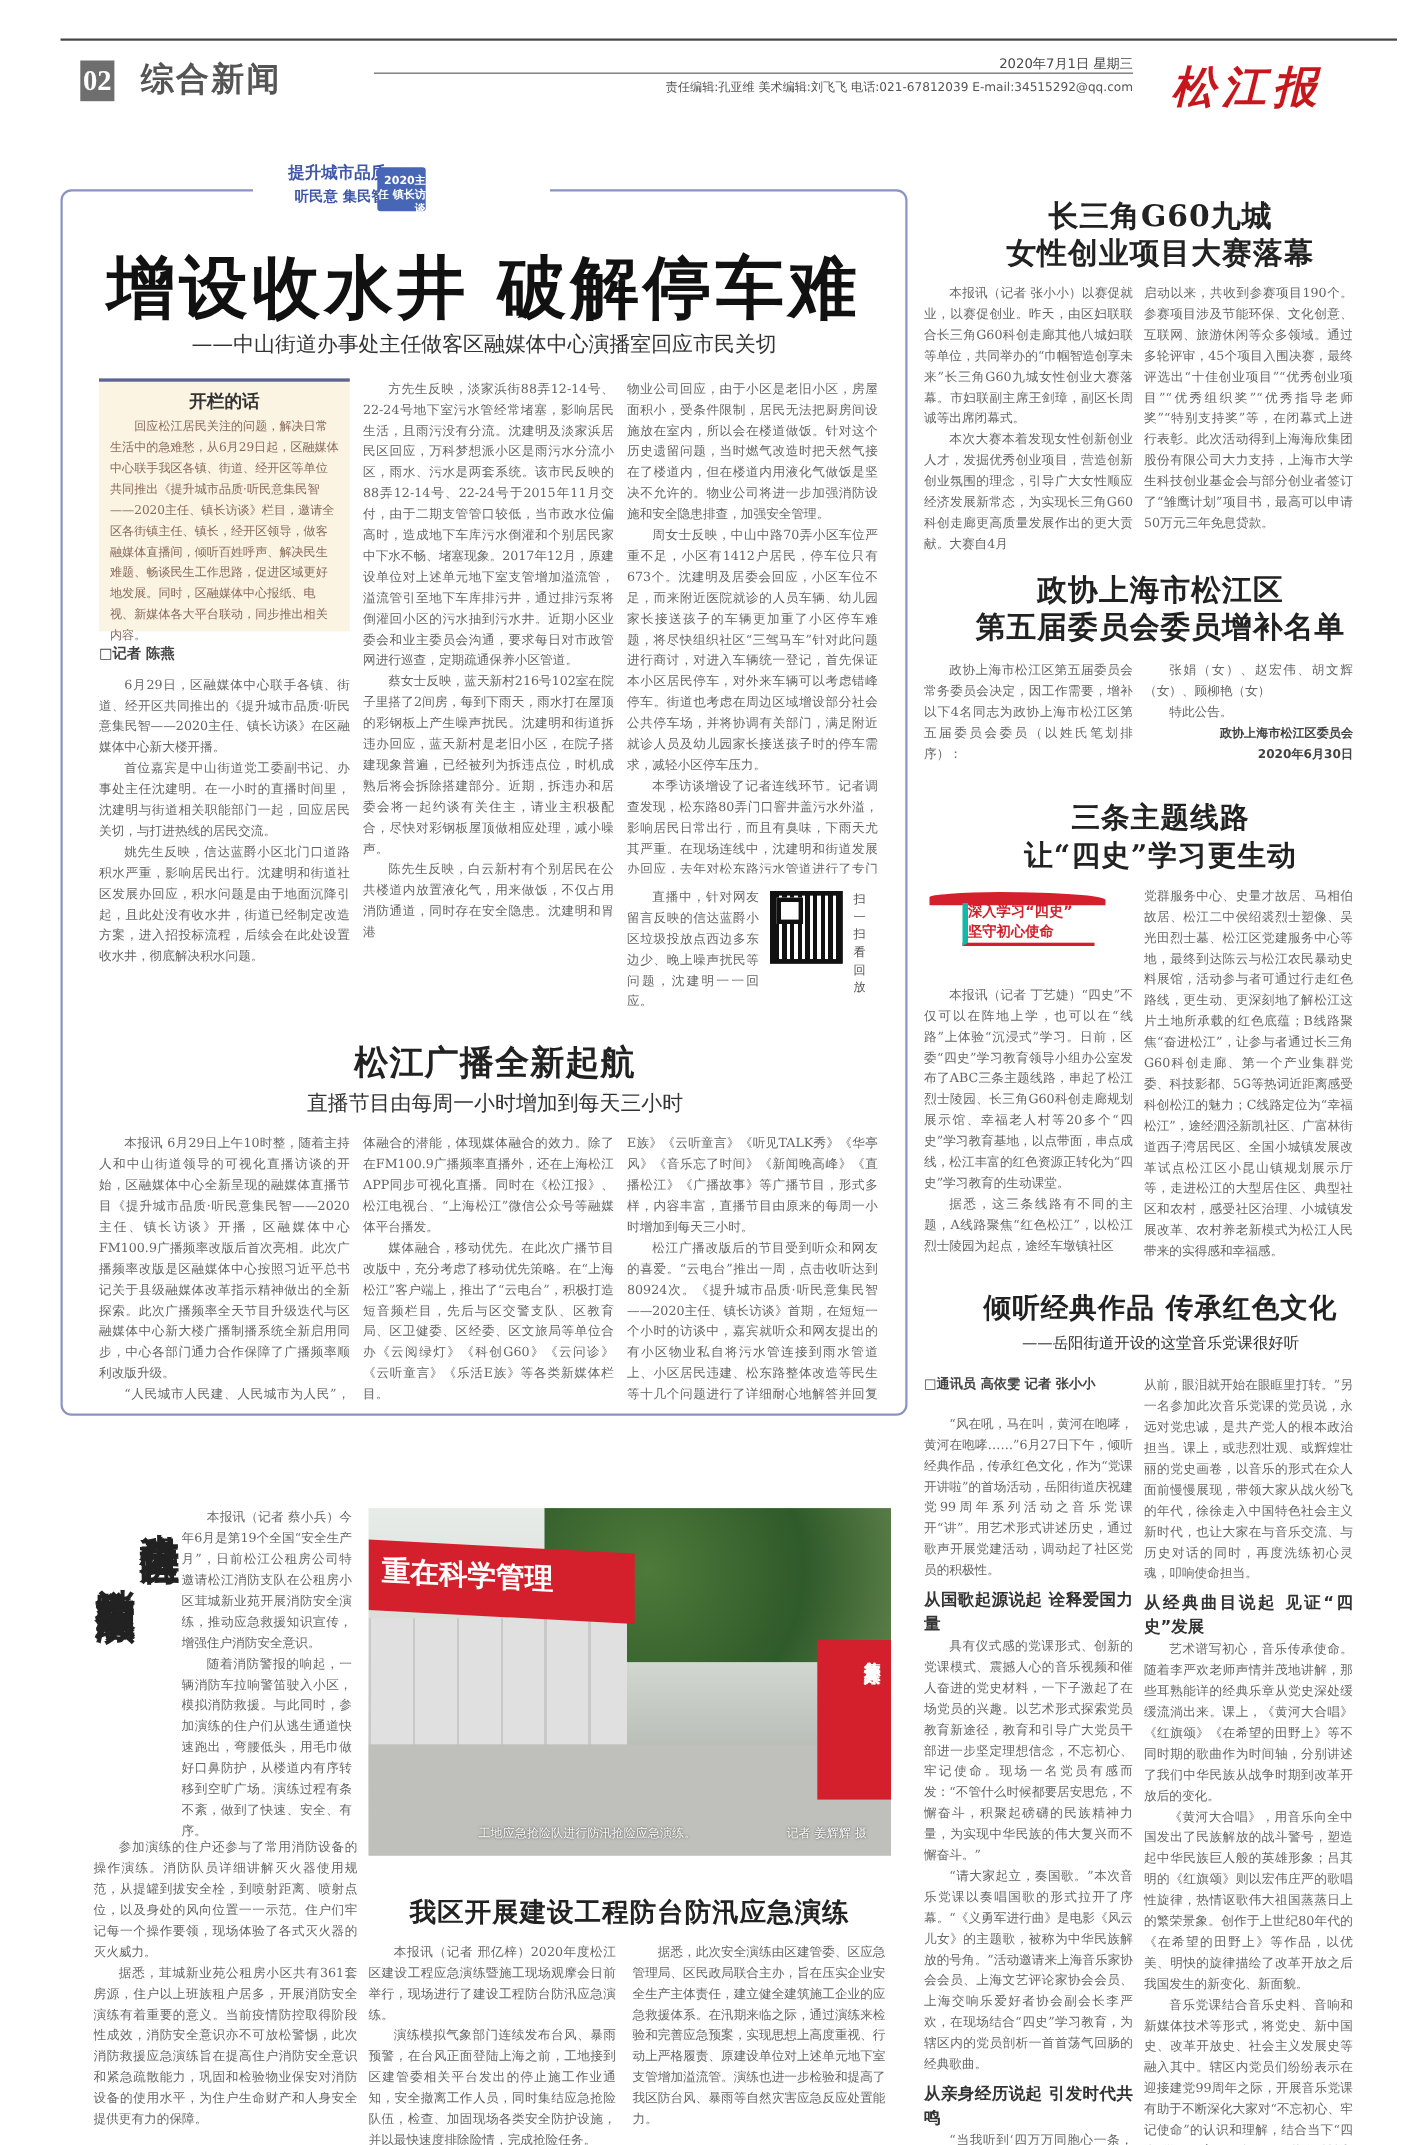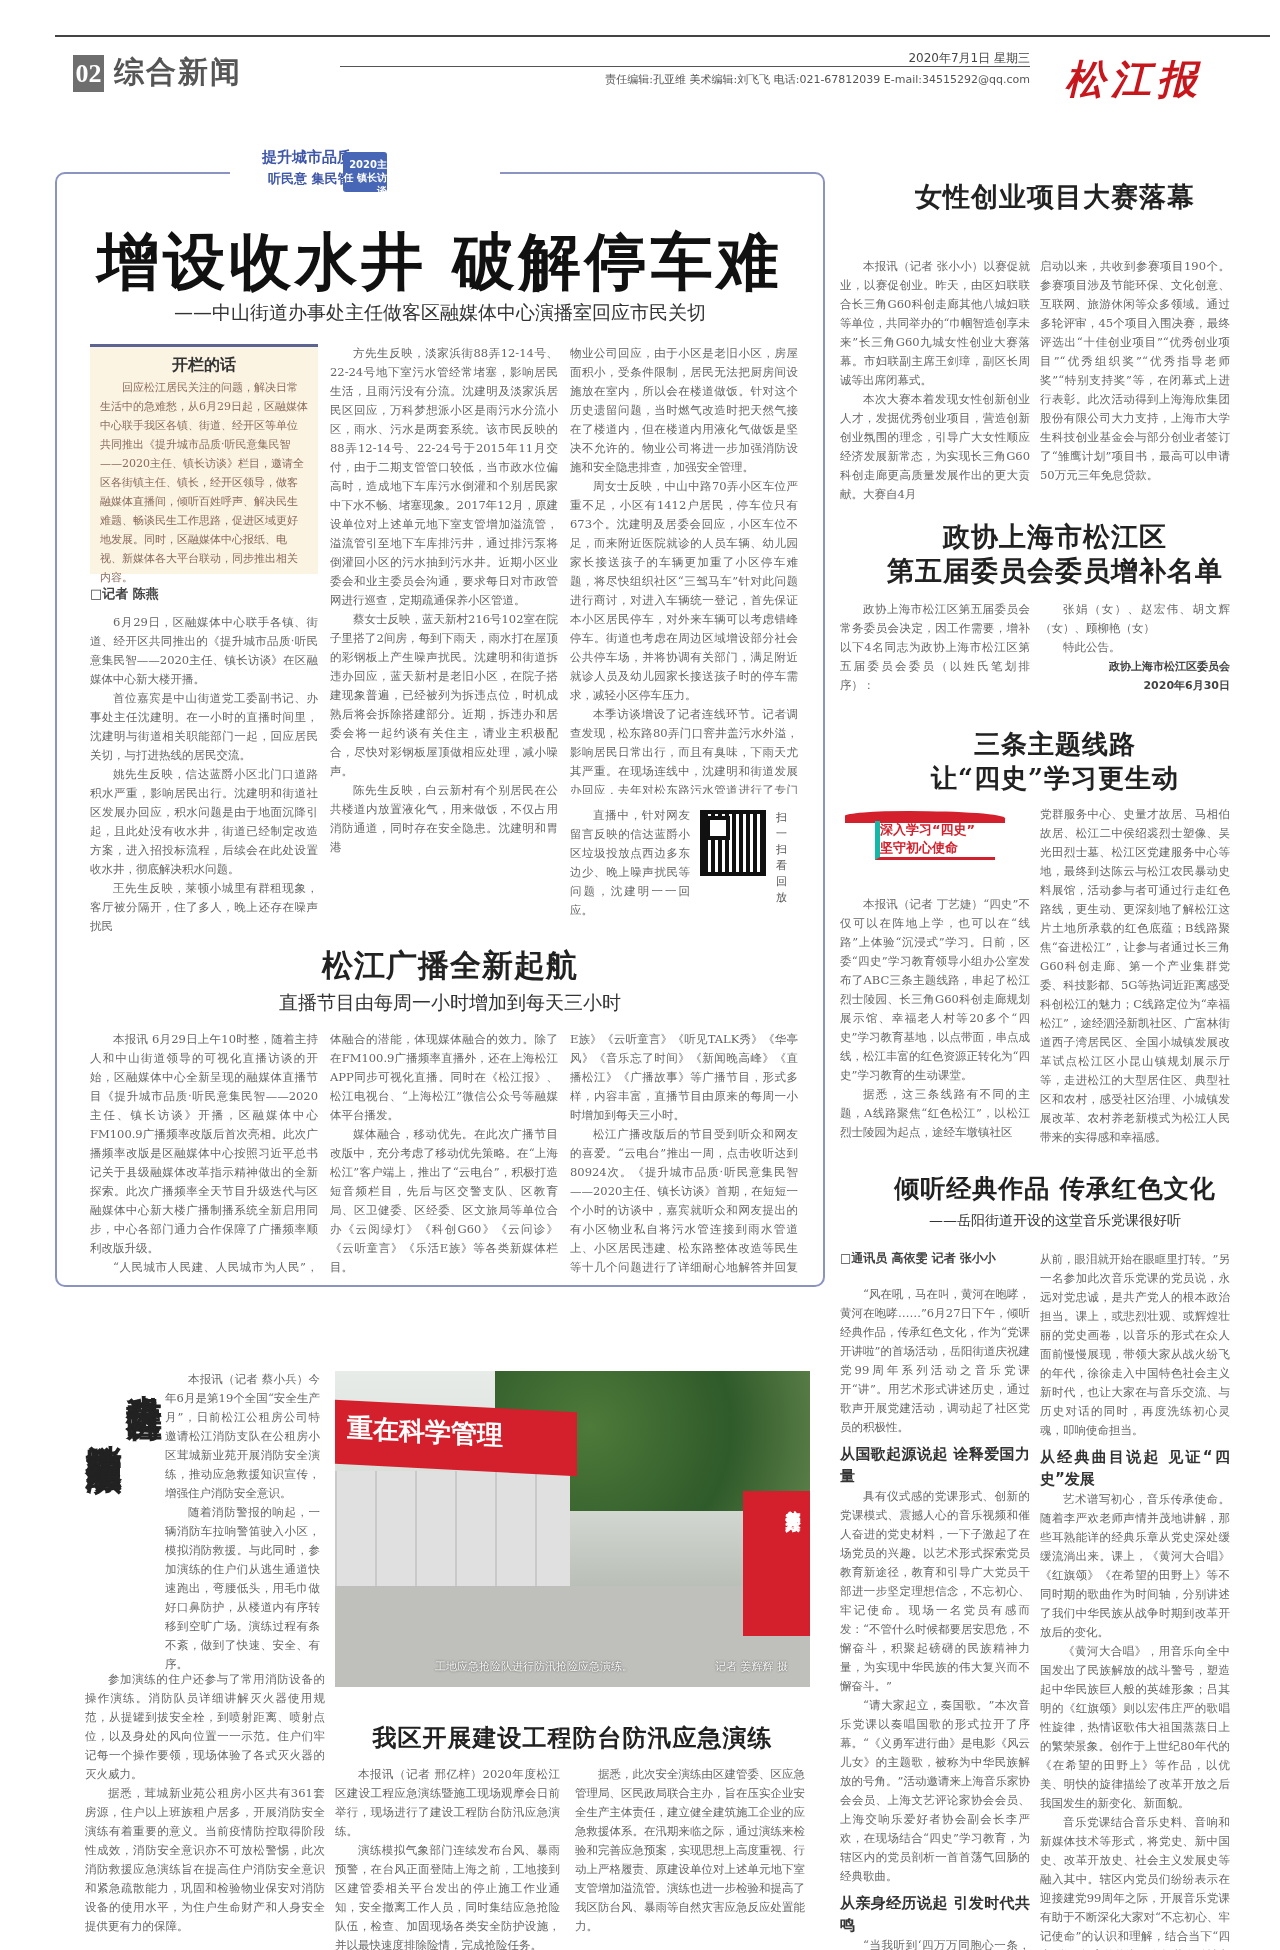--- a/index.html
+++ b/index.html
@@ -1,21 +1,21 @@
 <!DOCTYPE html>
 <html><head>
 <meta charset="utf-8">
 <style>
 *{box-sizing:border-box;margin:0;padding:0}
 html,body{width:1280px;height:1950px;background:#fff;overflow:hidden}
 body{font-family:"DejaVu Serif","Liberation Serif",serif;color:#555;position:relative}
 .abs{position:absolute}
 .hdr-rule{left:55px;top:35px;width:1215px;height:2px;background:#444}
 .page-num{left:73px;top:55px;width:31px;height:37px;background:#6e6e6e;color:#fff;font:bold 26px "Liberation Serif",serif;text-align:center;line-height:37px}
-.section{left:114px;top:52px;font:bold 30px "DejaVu Serif",serif;color:#555;letter-spacing:2px}
+.section{left:128px;top:52px;font:bold 30px "DejaVu Serif",serif;color:#555;letter-spacing:2px}
 .date{left:750px;top:50px;width:280px;text-align:right;font:12px "DejaVu Sans",sans-serif;color:#444}
 .date-rule{left:340px;top:66px;width:690px;height:1px;background:#555}
 .credits{left:470px;top:72px;width:560px;text-align:right;font:11px "DejaVu Sans",sans-serif;color:#555;white-space:nowrap}
 .masthead{left:1065px;top:52px;font:italic bold 40px "DejaVu Serif",serif;color:#c8161d;letter-spacing:6px}
 .box{left:55px;top:172px;width:770px;height:1115px;border:2px solid #8a93c2;border-radius:10px}
 .box-gap{left:230px;top:165px;width:270px;height:14px;background:#fff}
 .logo-a{left:262px;top:148px;color:#3f57a8;font:bold 15px "DejaVu Sans",sans-serif}
 .logo-b{left:268px;top:170px;color:#3f57a8;font:bold 13px "DejaVu Sans",sans-serif}
 .logo-badge{left:343px;top:152px;width:44px;height:40px;background:#4766b5;color:#fff;font:bold 10px "DejaVu Sans",sans-serif;text-align:right;padding-top:6px;line-height:13px;border-radius:3px}
 .main-title{left:70px;top:220px;width:740px;text-align:center;font:bold 62px "DejaVu Sans",sans-serif;color:#111;letter-spacing:4px}
@@ -69,21 +69,20 @@
 <div class="abs intro">
   <h3>开栏的话</h3>
   <p>回应松江居民关注的问题，解决日常生活中的急难愁，从6月29日起，区融媒体中心联手我区各镇、街道、经开区等单位共同推出《提升城市品质·听民意集民智——2020主任、镇长访谈》栏目，邀请全区各街镇主任、镇长，经开区领导，做客融媒体直播间，倾听百姓呼声、解决民生难题、畅谈民生工作思路，促进区域更好地发展。同时，区融媒体中心报纸、电视、新媒体各大平台联动，同步推出相关内容。</p>
 </div>
 
 <div class="col" style="left:90px;top:585px;width:228px">
   <div class="byline" style="margin-bottom:10px">□记者 陈燕</div>
   <p>6月29日，区融媒体中心联手各镇、街道、经开区共同推出的《提升城市品质·听民意集民智——2020主任、镇长访谈》在区融媒体中心新大楼开播。</p>
   <p>首位嘉宾是中山街道党工委副书记、办事处主任沈建明。在一小时的直播时间里，沈建明与街道相关职能部门一起，回应居民关切，与打进热线的居民交流。</p>
   <p>姚先生反映，信达蓝爵小区北门口道路积水严重，影响居民出行。沈建明和街道社区发展办回应，积水问题是由于地面沉降引起，且此处没有收水井，街道已经制定改造方案，进入招投标流程，后续会在此处设置收水井，彻底解决积水问题。</p>
-  <p>王先生反映，莱顿小城里有群租现象，客厅被分隔开，住了多人，晚上还存在噪声扰民</p>
 </div>
 <div class="col" style="left:330px;top:344px;width:228px">
   <p>方先生反映，淡家浜街88弄12-14号、22-24号地下室污水管经常堵塞，影响居民生活，且雨污没有分流。沈建明及淡家浜居民区回应，万科梦想派小区是雨污水分流小区，雨水、污水是两套系统。该市民反映的88弄12-14号、22-24号于2015年11月交付，由于二期支管管口较低，当市政水位偏高时，造成地下车库污水倒灌和个别居民家中下水不畅、堵塞现象。2017年12月，原建设单位对上述单元地下室支管增加溢流管，溢流管引至地下车库排污井，通过排污泵将倒灌回小区的污水抽到污水井。近期小区业委会和业主委员会沟通，要求每日对市政管网进行巡查，定期疏通保养小区管道。</p>
   <p>蔡女士反映，蓝天新村216号102室在院子里搭了2间房，每到下雨天，雨水打在屋顶的彩钢板上产生噪声扰民。沈建明和街道拆违办回应，蓝天新村是老旧小区，在院子搭建现象普遍，已经被列为拆违点位，时机成熟后将会拆除搭建部分。近期，拆违办和居委会将一起约谈有关住主，请业主积极配合，尽快对彩钢板屋顶做相应处理，减小噪声。</p>
   <p>陈先生反映，白云新村有个别居民在公共楼道内放置液化气，用来做饭，不仅占用消防通道，同时存在安全隐患。沈建明和胃港</p>
 </div>
 <div class="col" style="left:570px;top:344px;width:228px;height:450px;overflow:hidden">
   <p style="text-indent:0">物业公司回应，由于小区是老旧小区，房屋面积小，受条件限制，居民无法把厨房间设施放在室内，所以会在楼道做饭。针对这个历史遗留问题，当时燃气改造时把天然气接在了楼道内，但在楼道内用液化气做饭是坚决不允许的。物业公司将进一步加强消防设施和安全隐患排查，加强安全管理。</p>
   <p>周女士反映，中山中路70弄小区车位严重不足，小区有1412户居民，停车位只有673个。沈建明及居委会回应，小区车位不足，而来附近医院就诊的人员车辆、幼儿园家长接送孩子的车辆更加重了小区停车难题，将尽快组织社区“三驾马车”针对此问题进行商讨，对进入车辆统一登记，首先保证本小区居民停车，对外来车辆可以考虑错峰停车。街道也考虑在周边区域增设部分社会公共停车场，并将协调有关部门，满足附近就诊人员及幼儿园家长接送孩子时的停车需求，减轻小区停车压力。</p>
   <p>本季访谈增设了记者连线环节。记者调查发现，松东路80弄门口窨井盖污水外溢，影响居民日常出行，而且有臭味，下雨天尤其严重。在现场连线中，沈建明和街道发展办回应，去年对松东路污水管道进行了专门疏通，但是没有彻底解决问题，污水外溢问题根本上是由于整个区域排污量比较大，街道也正在制订一些举措，将尽快解决此问题。</p>
@@ -134,20 +133,21 @@
 <div class="sub-title" style="left:335px;top:1722px;width:475px;font:bold 24px 'DejaVu Sans',sans-serif">我区开展建设工程防台防汛应急演练</div>
 <div class="col" style="left:335px;top:1765px;width:225px">
   <p>本报讯（记者 邢亿梓）2020年度松江区建设工程应急演练暨施工现场观摩会日前举行，现场进行了建设工程防台防汛应急演练。</p>
   <p>演练模拟气象部门连续发布台风、暴雨预警，在台风正面登陆上海之前，工地接到区建管委相关平台发出的停止施工作业通知，安全撤离工作人员，同时集结应急抢险队伍，检查、加固现场各类安全防护设施，并以最快速度排除险情，完成抢险任务。</p>
 </div>
 <div class="col" style="left:575px;top:1765px;width:230px">
   <p>据悉，此次安全演练由区建管委、区应急管理局、区民政局联合主办，旨在压实企业安全生产主体责任，建立健全建筑施工企业的应急救援体系。在汛期来临之际，通过演练来检验和完善应急预案，实现思想上高度重视、行动上严格履责、原建设单位对上述单元地下室支管增加溢流管。演练也进一步检验和提高了我区防台风、暴雨等自然灾害应急反应处置能力。</p>
 </div>
 
 <div class="sub-title" style="left:840px;top:180px;width:430px;line-height:34px;font-size:27px">
+  <div>长三角G60九城</div>
   <div>女性创业项目大赛落幕</div>
 </div>
 <div class="col" style="left:840px;top:257px;width:190px">
   <p>本报讯（记者 张小小）以赛促就业，以赛促创业。昨天，由区妇联联合长三角G60科创走廊其他八城妇联等单位，共同举办的“巾帼智造创享未来”长三角G60九城女性创业大赛落幕。市妇联副主席王剑璋，副区长周诚等出席闭幕式。</p>
   <p>本次大赛本着发现女性创新创业人才，发掘优秀创业项目，营造创新创业氛围的理念，引导广大女性顺应经济发展新常态，为实现长三角G60科创走廊更高质量发展作出的更大贡献。大赛自4月</p>
 </div>
 <div class="col" style="left:1040px;top:257px;width:190px">
   <p style="text-indent:0">启动以来，共收到参赛项目190个。参赛项目涉及节能环保、文化创意、互联网、旅游休闲等众多领域。通过多轮评审，45个项目入围决赛，最终评选出“十佳创业项目”“优秀创业项目”“优秀组织奖”“优秀指导老师奖”“特别支持奖”等，在闭幕式上进行表彰。此次活动得到上海海欣集团股份有限公司大力支持，上海市大学生科技创业基金会与部分创业者签订了“雏鹰计划”项目书，最高可以申请50万元三年免息贷款。</p>
 </div>
 

